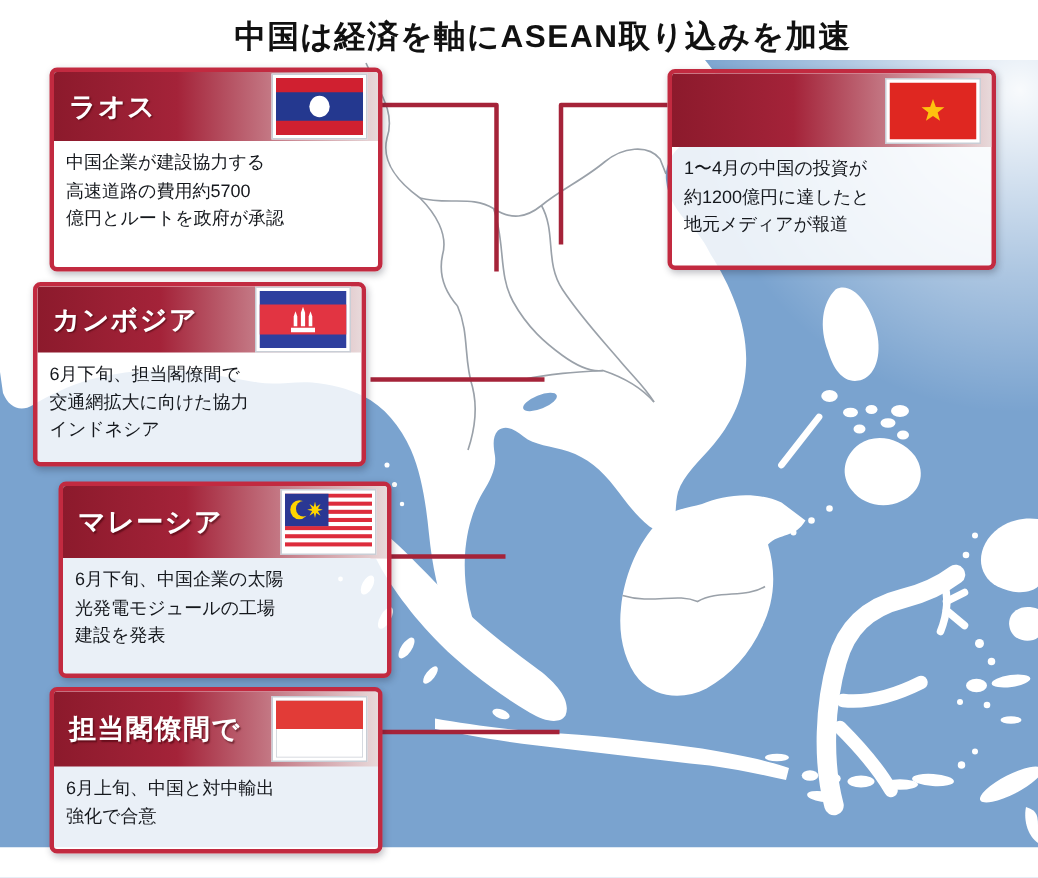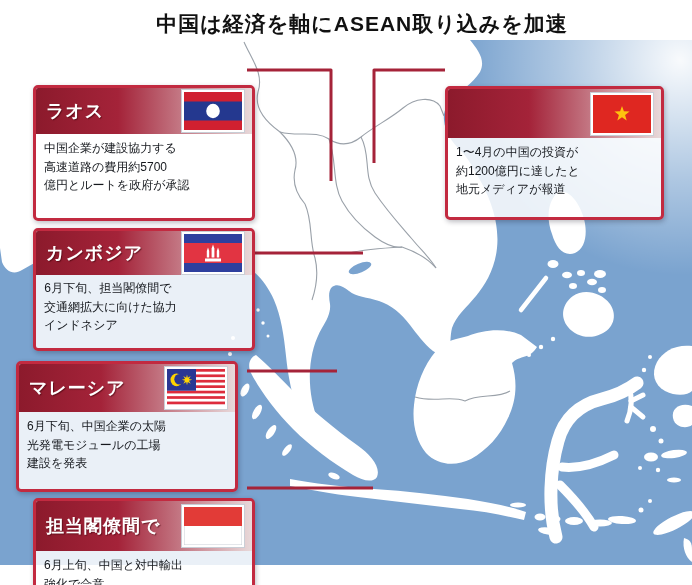--- a/index.html
+++ b/index.html
@@ -21,21 +21,20 @@
   .bline{fill:none;stroke:var(--country-border);stroke-width:1.1;}
   .lake{fill:var(--sea);}
   .wline{fill:none;stroke:var(--land);stroke-linecap:round;}
   .leaders{position:absolute;left:0;top:0;width:692px;height:585px;pointer-events:none;}
   .leader{fill:none;stroke:var(--leader-line);stroke-width:3;stroke-linejoin:round;}
 
   .callout{
     position:absolute;border:3px solid var(--box-border);border-radius:5px;
     overflow:hidden;background:rgba(255,255,255,0.84);
     box-shadow:1px 2px 5px rgba(20,20,40,.28);
-    margin-top:40px;
   }
   .callout .hd{
     position:relative;height:46px;display:flex;align-items:center;padding:0 10px;
     background:linear-gradient(90deg,var(--header-dark) 0%,var(--header-mid) 38%,var(--header-light) 100%);
   }
   .callout .hd .label{
     color:var(--header-text);font-weight:bold;font-size:18px;letter-spacing:1px;
     text-shadow:1px 1px 1px rgba(60,0,10,.55);white-space:nowrap;
   }
   .flag{
@@ -44,23 +43,23 @@
     border:1px solid var(--flag-frame);
   }
   .flag svg{display:block;width:100%;height:100%;}
   .callout .bd{
     padding:5px 8px 0;font-size:12px;line-height:1.55;
     color:var(--body-ink);white-space:pre-line;letter-spacing:0;
   }
   .laos{left:33px;top:45px;width:216px;height:130px;}
   .vietnam{left:445px;top:46px;width:213px;height:128px;}
   .vietnam .hd{height:49px;}
-  .cambodia{left:33px;top:188px;width:216px;height:117px;font-family:Liberation Mono, monospace;}
+  .cambodia{left:22px;top:188px;width:216px;height:117px;}
   .cambodia .hd{height:44px;}
-  .malaysia{left:16px;top:321px;width:216px;height:125px;}
+  .malaysia{left:39px;top:321px;width:216px;height:125px;}
   .malaysia .hd{height:48px;}
   .indonesia{left:33px;top:458px;width:216px;height:105px;}
   .indonesia .hd{height:50px;}
 
   .fw{fill:#ffffff;}
   .fr-laos{fill:var(--laos-red);} .fb-laos{fill:var(--laos-blue);}
   .fr-vn{fill:var(--vietnam-red);} .fy-vn{fill:var(--vietnam-yellow);}
   .fb-kh{fill:var(--cambodia-blue);} .fr-kh{fill:var(--cambodia-red);}
   .fr-my{fill:var(--malaysia-red);} .fb-my{fill:var(--malaysia-blue);} .fy-my{fill:var(--malaysia-yellow);}
   .fr-id{fill:var(--indonesia-red);}

